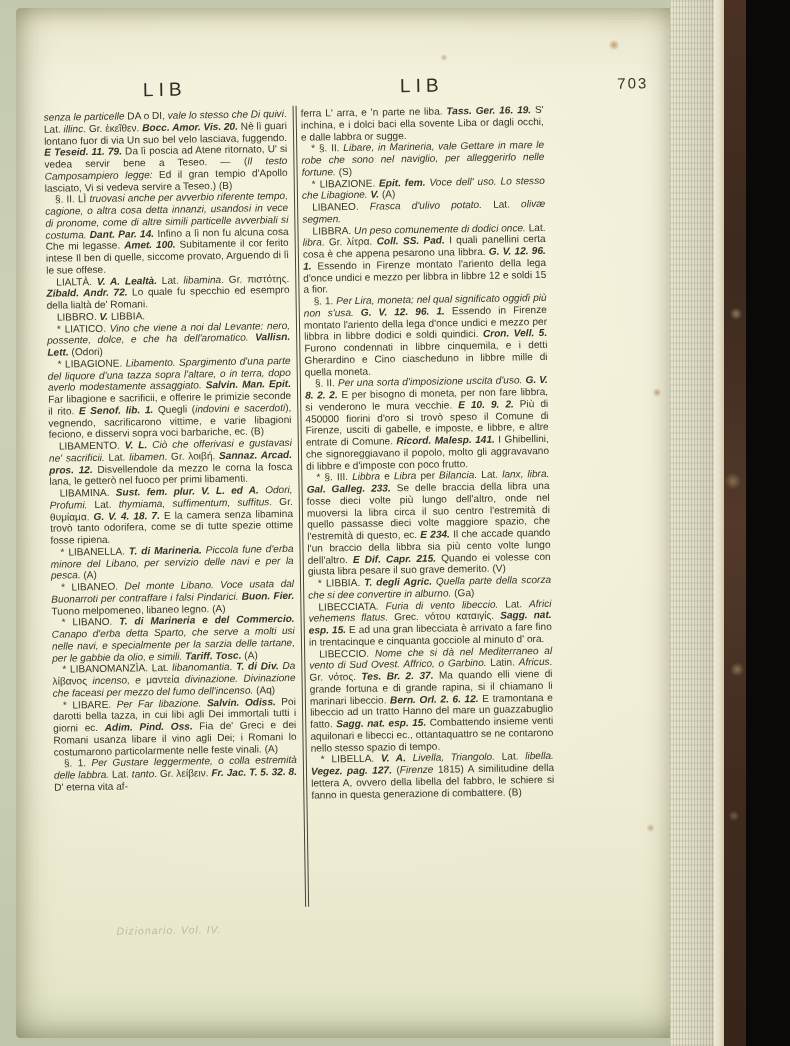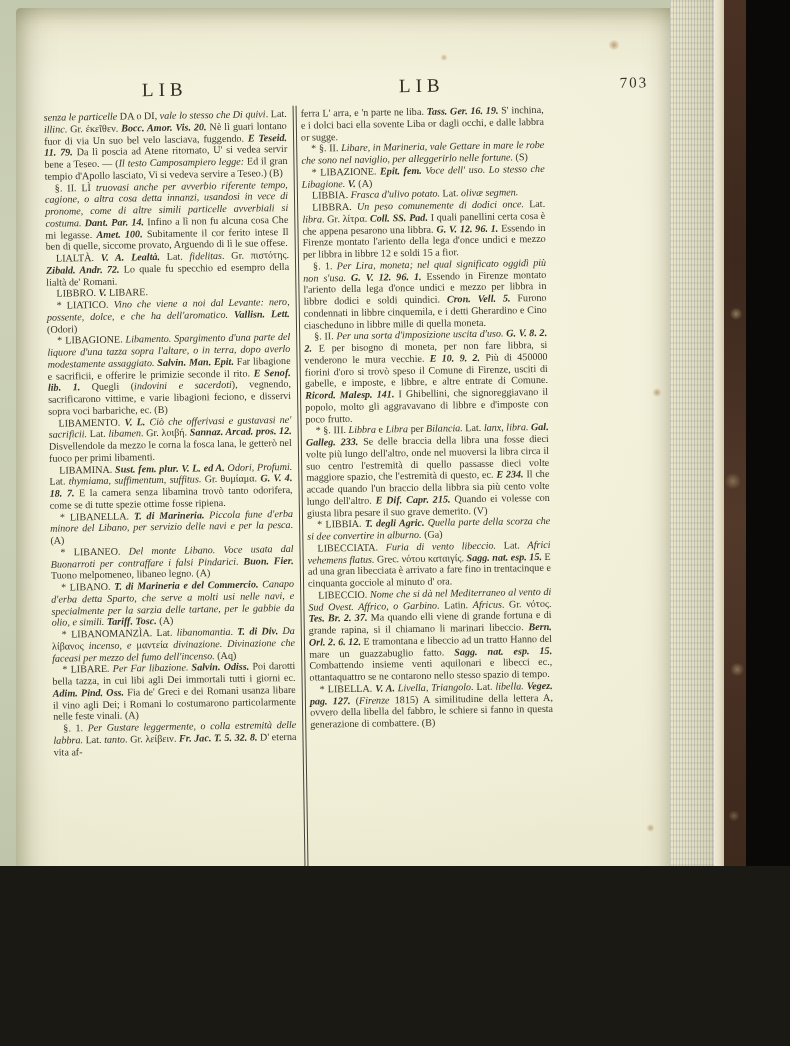--- a/index.html
+++ b/index.html
@@ -1,19 +1,19 @@
 <!DOCTYPE html>
 <html><head>
 <meta charset="utf-8">
 <style>
   html,body{margin:0;padding:0;background:#1a1914;}
   .stage{
-    position:relative;width:790px;height:866px;overflow:hidden;
+    position:relative;width:790px;height:1046px;overflow:hidden;
     background:linear-gradient(180deg,#c3c9ae 0%,#cbd0b6 30%,#c8ceb3 70%,#bfc5aa 100%);
-    font-family:Liberation Serif, serif;
+    font-family:Liberation Sans, sans-serif;
   }
   
   .paper{
     position:absolute;left:16px;top:8px;width:658px;height:1030px;border-radius:4px;
     background:
       radial-gradient(ellipse 120% 80% at 45% 38%, rgba(255,252,228,.55), rgba(255,252,228,0) 62%),
       linear-gradient(180deg,#e9e6cc 0%,#f1eeda 7%,#f0edd6 72%,#e7e6ca 94%,#dcdec0 100%);
     box-shadow:
       inset 20px 0 30px -14px rgba(115,118,82,.50),
       inset -16px 0 26px -12px rgba(125,122,88,.45),
@@ -104,39 +104,39 @@
   <div class="fox fox4"></div>
 
   <div class="textblock">
     <div class="running-head head-left">LIB</div>
     <div class="running-head head-right">LIB</div>
     <div class="page-number">703</div>
 
     <div class="col col-left" id="col-left">
         <p class="para noind"><span class="seg-i">senza le particelle </span><span class="seg-r">DA o DI, </span><span class="seg-i">vale lo stesso che Di quivi</span><span class="seg-r">. Lat. </span><span class="seg-i">illinc</span><span class="seg-r">. Gr. ἐκεῖθεν. </span><span class="seg-b">Bocc. Amor. Vis. 20. </span><span class="seg-r">Nè lì guari lontano fuor di via Un suo bel velo lasciava, fuggendo. </span><span class="seg-b">E Teseid. 11. 79. </span><span class="seg-r">Da lì poscia ad Atene ritornato, U' si vedea servir bene a Teseo. — (</span><span class="seg-i">Il testo Camposampiero legge: </span><span class="seg-r">Ed il gran tempio d'Apollo lasciato, Vi si vedeva servire a Teseo.) (B)</span></p>
         <p class="para"><span class="seg-r">§. II. LÌ </span><span class="seg-i">truovasi anche per avverbio riferente tempo, cagione, o altra cosa detta innanzi, usandosi in vece di pronome, come di altre simili particelle avverbiali si costuma. </span><span class="seg-b">Dant. Par. 14. </span><span class="seg-r">Infino a lì non fu alcuna cosa Che mi legasse. </span><span class="seg-b">Amet. 100. </span><span class="seg-r">Subitamente il cor ferito intese Il ben di quelle, siccome provato, Arguendo di lì le sue offese.</span></p>
-        <p class="para"><span class="seg-r">LIALTÀ. </span><span class="seg-b">V. A. Lealtà. </span><span class="seg-r">Lat. </span><span class="seg-i">fidelitas</span><span class="seg-r">. Gr. πιστότης. </span><span class="seg-b">Zibald. Andr. 72. </span><span class="seg-r">Lo quale fu specchio ed esempro della lialtà de' Romani.</span></p>
-        <p class="para"><span class="seg-r">LIBBRO. </span><span class="seg-b">V. </span><span class="seg-r">LIBARE.</span></p>
+        <p class="para"><span class="seg-r">LIALTÀ. </span><span class="seg-b">V. A. Lealtà. </span><span class="seg-r">Lat. </span><span class="seg-i">libamina</span><span class="seg-r">. Gr. πιστότης. </span><span class="seg-b">Zibald. Andr. 72. </span><span class="seg-r">Lo quale fu specchio ed esempro della lialtà de' Romani.</span></p>
+        <p class="para"><span class="seg-r">LIBBRO. </span><span class="seg-b">V. </span><span class="seg-r">LIBBIA.</span></p>
         <p class="para"><span class="seg-r">* LIATICO. </span><span class="seg-i">Vino che viene a noi dal Levante: nero, possente, dolce, e che ha dell'aromatico. </span><span class="seg-b">Vallisn. Lett. </span><span class="seg-r">(Odori)</span></p>
         <p class="para"><span class="seg-r">* LIBAGIONE. </span><span class="seg-i">Libamento. Spargimento d'una parte del liquore d'una tazza sopra l'altare, o in terra, dopo averlo modestamente assaggiato. </span><span class="seg-b">Salvin. Man. Epit. </span><span class="seg-r">Far libagione e sacrificii, e offerire le primizie seconde il rito. </span><span class="seg-b">E Senof. lib. 1. </span><span class="seg-r">Quegli (</span><span class="seg-i">indovini e sacerdoti</span><span class="seg-r">), vegnendo, sacrificarono vittime, e varie libagioni feciono, e disservi sopra voci barbariche, ec. (B)</span></p>
         <p class="para"><span class="seg-r">LIBAMENTO. </span><span class="seg-b">V. L. </span><span class="seg-i">Ciò che offerivasi e gustavasi ne' sacrificii. </span><span class="seg-r">Lat. </span><span class="seg-i">libamen</span><span class="seg-r">. Gr. λοιβή. </span><span class="seg-b">Sannaz. Arcad. pros. 12. </span><span class="seg-r">Disvellendole da mezzo le corna la fosca lana, le getterò nel fuoco per primi libamenti.</span></p>
         <p class="para"><span class="seg-r">LIBAMINA. </span><span class="seg-b">Sust. fem. plur. V. L. ed A. </span><span class="seg-i">Odori, Profumi. </span><span class="seg-r">Lat. </span><span class="seg-i">thymiama, suffimentum, suffitus</span><span class="seg-r">. Gr. θυμίαμα. </span><span class="seg-b">G. V. 4. 18. 7. </span><span class="seg-r">E la camera senza libamina trovò tanto odorifera, come se di tutte spezie ottime fosse ripiena.</span></p>
         <p class="para"><span class="seg-r">* LIBANELLA. </span><span class="seg-b">T. di Marineria. </span><span class="seg-i">Piccola fune d'erba minore del Libano, per servizio delle navi e per la pesca. </span><span class="seg-r">(A)</span></p>
         <p class="para"><span class="seg-r">* LIBANEO. </span><span class="seg-i">Del monte Libano. Voce usata dal Buonarroti per contraffare i falsi Pindarici. </span><span class="seg-b">Buon. Fier. </span><span class="seg-r">Tuono melpomeneo, libaneo legno. (A)</span></p>
         <p class="para"><span class="seg-r">* LIBANO. </span><span class="seg-b">T. di Marineria e del Commercio. </span><span class="seg-i">Canapo d'erba detta Sparto, che serve a molti usi nelle navi, e specialmente per la sarzia delle tartane, per le gabbie da olio, e simili. </span><span class="seg-b">Tariff. Tosc. </span><span class="seg-r">(A)</span></p>
         <p class="para"><span class="seg-r">* LIBANOMANZÌA. Lat. </span><span class="seg-i">libanomantia</span><span class="seg-r">. </span><span class="seg-b">T. di Div. </span><span class="seg-i">Da </span><span class="seg-r">λίβανος </span><span class="seg-i">incenso, e </span><span class="seg-r">μαντεία </span><span class="seg-i">divinazione. Divinazione che faceasi per mezzo del fumo dell'incenso. </span><span class="seg-r">(Aq)</span></p>
         <p class="para"><span class="seg-r">* LIBARE. </span><span class="seg-i">Per Far libazione. </span><span class="seg-b">Salvin. Odiss. </span><span class="seg-r">Poi darotti bella tazza, in cui libi agli Dei immortali tutti i giorni ec. </span><span class="seg-b">Adim. Pind. Oss. </span><span class="seg-r">Fia de' Greci e dei Romani usanza libare il vino agli Dei; i Romani lo costumarono particolarmente nelle feste vinali. (A)</span></p>
         <p class="para"><span class="seg-r">§. 1. </span><span class="seg-i">Per Gustare leggermente, o colla estremità delle labbra. </span><span class="seg-r">Lat. </span><span class="seg-i">tanto</span><span class="seg-r">. Gr. λείβειν. </span><span class="seg-b">Fr. Jac. T. 5. 32. 8. </span><span class="seg-r">D' eterna vita af-</span></p>
       </div>
     <div class="col-divider"></div>
     <div class="col col-right" id="col-right">
         <p class="para noind"><span class="seg-r">ferra L' arra, e 'n parte ne liba. </span><span class="seg-b">Tass. Ger. 16. 19. </span><span class="seg-r">S' inchina, e i dolci baci ella sovente Liba or dagli occhi, e dalle labbra or sugge.</span></p>
         <p class="para"><span class="seg-r">* §. II. </span><span class="seg-i">Libare, in Marineria, vale Gettare in mare le robe che sono nel naviglio, per alleggerirlo nelle fortune. </span><span class="seg-r">(S)</span></p>
         <p class="para"><span class="seg-r">* LIBAZIONE. </span><span class="seg-b">Epit. fem. </span><span class="seg-i">Voce dell' uso. Lo stesso che Libagione. </span><span class="seg-b">V. </span><span class="seg-r">(A)</span></p>
-        <p class="para"><span class="seg-r">LIBBIA. </span><span class="seg-i">Frasca d'ulivo potato. </span><span class="seg-r">Lat. </span><span class="seg-i">olivæ segmen.</span></p>
+        <p class="para"><span class="seg-r">LIBANEO. </span><span class="seg-i">Frasca d'ulivo potato. </span><span class="seg-r">Lat. </span><span class="seg-i">olivæ segmen.</span></p>
         <p class="para"><span class="seg-r">LIBBRA. </span><span class="seg-i">Un peso comunemente di dodici once. </span><span class="seg-r">Lat. </span><span class="seg-i">libra</span><span class="seg-r">. Gr. λίτρα. </span><span class="seg-b">Coll. SS. Pad. </span><span class="seg-r">I quali panellini certa cosa è che appena pesarono una libbra. </span><span class="seg-b">G. V. 12. 96. 1. </span><span class="seg-r">Essendo in Firenze montato l'ariento della lega d'once undici e mezzo per libbra in libbre 12 e soldi 15 a fior.</span></p>
         <p class="para"><span class="seg-r">§. 1. </span><span class="seg-i">Per Lira, moneta; nel qual significato oggidì più non s'usa. </span><span class="seg-b">G. V. 12. 96. 1. </span><span class="seg-r">Essendo in Firenze montato l'ariento della lega d'once undici e mezzo per libbra in libbre dodici e soldi quindici. </span><span class="seg-b">Cron. Vell. 5. </span><span class="seg-r">Furono condennati in libbre cinquemila, e i detti Gherardino e Cino ciascheduno in libbre mille di quella moneta.</span></p>
         <p class="para"><span class="seg-r">§. II. </span><span class="seg-i">Per una sorta d'imposizione uscita d'uso. </span><span class="seg-b">G. V. 8. 2. 2. </span><span class="seg-r">E per bisogno di moneta, per non fare libbra, si venderono le mura vecchie. </span><span class="seg-b">E 10. 9. 2. </span><span class="seg-r">Più di 450000 fiorini d'oro si trovò speso il Comune di Firenze, usciti di gabelle, e imposte, e libbre, e altre entrate di Comune. </span><span class="seg-b">Ricord. Malesp. 141. </span><span class="seg-r">I Ghibellini, che signoreggiavano il popolo, molto gli aggravavano di libbre e d'imposte con poco frutto.</span></p>
         <p class="para"><span class="seg-r">* §. III. </span><span class="seg-i">Libbra </span><span class="seg-r">e </span><span class="seg-i">Libra </span><span class="seg-r">per </span><span class="seg-i">Bilancia. </span><span class="seg-r">Lat. </span><span class="seg-i">lanx, libra. </span><span class="seg-b">Gal. Galleg. 233. </span><span class="seg-r">Se delle braccia della libra una fosse dieci volte più lungo dell'altro, onde nel muoversi la libra circa il suo centro l'estremità di quello passasse dieci volte maggiore spazio, che l'estremità di questo, ec. </span><span class="seg-b">E 234. </span><span class="seg-r">Il che accade quando l'un braccio della libbra sia più cento volte lungo dell'altro. </span><span class="seg-b">E Dif. Capr. 215. </span><span class="seg-r">Quando ei volesse con giusta libra pesare il suo grave demerito. (V)</span></p>
         <p class="para"><span class="seg-r">* LIBBIA. </span><span class="seg-b">T. degli Agric. </span><span class="seg-i">Quella parte della scorza che si dee convertire in alburno. </span><span class="seg-r">(Ga)</span></p>
         <p class="para"><span class="seg-r">LIBECCIATA. </span><span class="seg-i">Furia di vento libeccio. </span><span class="seg-r">Lat. </span><span class="seg-i">Africi vehemens flatus. </span><span class="seg-r">Grec. νότου καταιγίς. </span><span class="seg-b">Sagg. nat. esp. 15. </span><span class="seg-r">E ad una gran libecciata è arrivato a fare fino in trentacinque e cinquanta gocciole al minuto d' ora.</span></p>
         <p class="para"><span class="seg-r">LIBECCIO. </span><span class="seg-i">Nome che si dà nel Mediterraneo al vento di Sud Ovest. Affrico, o Garbino. </span><span class="seg-r">Latin. </span><span class="seg-i">Africus</span><span class="seg-r">. Gr. νότος. </span><span class="seg-b">Tes. Br. 2. 37. </span><span class="seg-r">Ma quando elli viene di grande fortuna e di grande rapina, si il chiamano li marinari libeccio. </span><span class="seg-b">Bern. Orl. 2. 6. 12. </span><span class="seg-r">E tramontana e libeccio ad un tratto Hanno del mare un guazzabuglio fatto. </span><span class="seg-b">Sagg. nat. esp. 15. </span><span class="seg-r">Combattendo insieme venti aquilonari e libecci ec., ottantaquattro se ne contarono nello stesso spazio di tempo.</span></p>
         <p class="para"><span class="seg-r">* LIBELLA. </span><span class="seg-b">V. A. </span><span class="seg-i">Livella, Triangolo. </span><span class="seg-r">Lat. </span><span class="seg-i">libella. </span><span class="seg-b">Vegez. pag. 127. </span><span class="seg-r">(</span><span class="seg-i">Firenze </span><span class="seg-r">1815) A similitudine della lettera A, ovvero della libella del fabbro, le schiere si fanno in questa generazione di combattere. (B)</span></p>
       </div>
 

